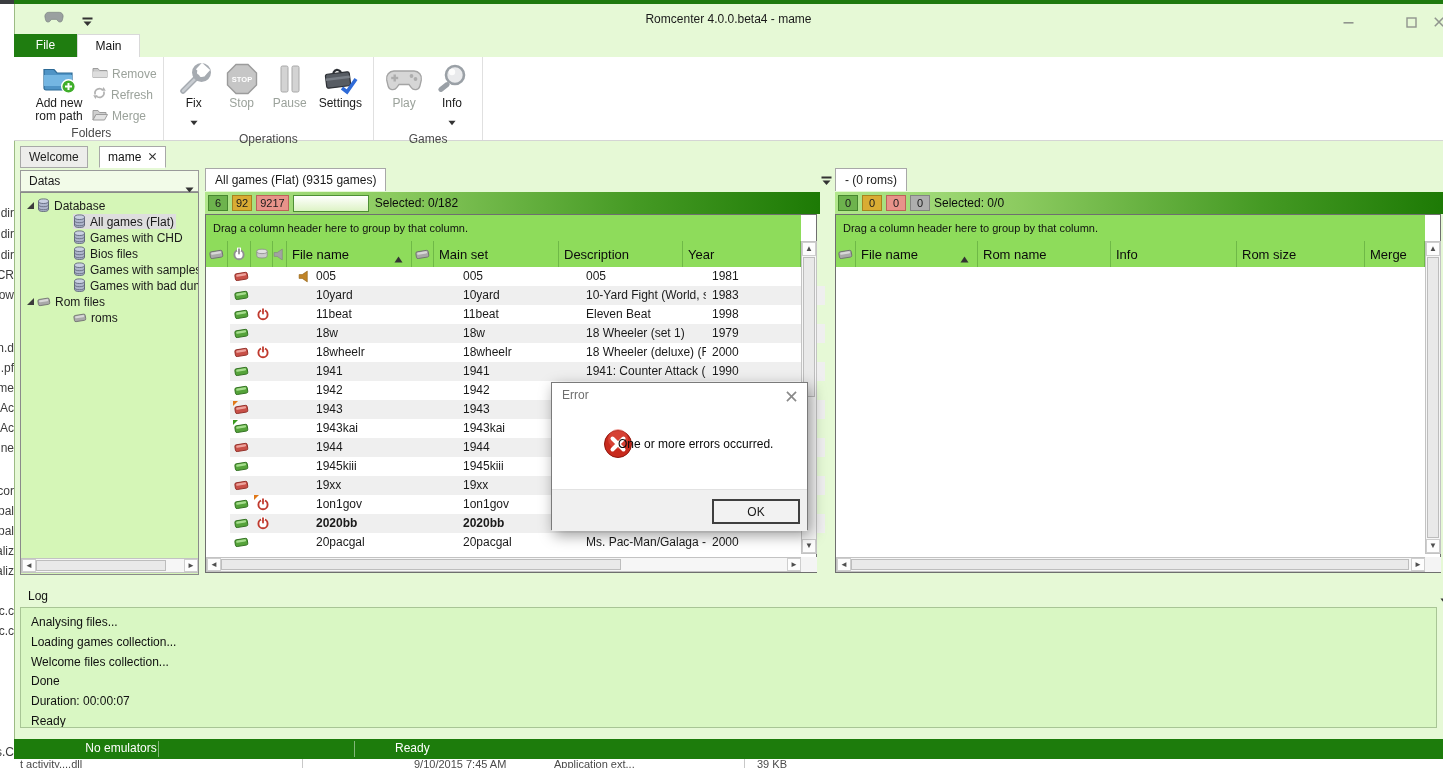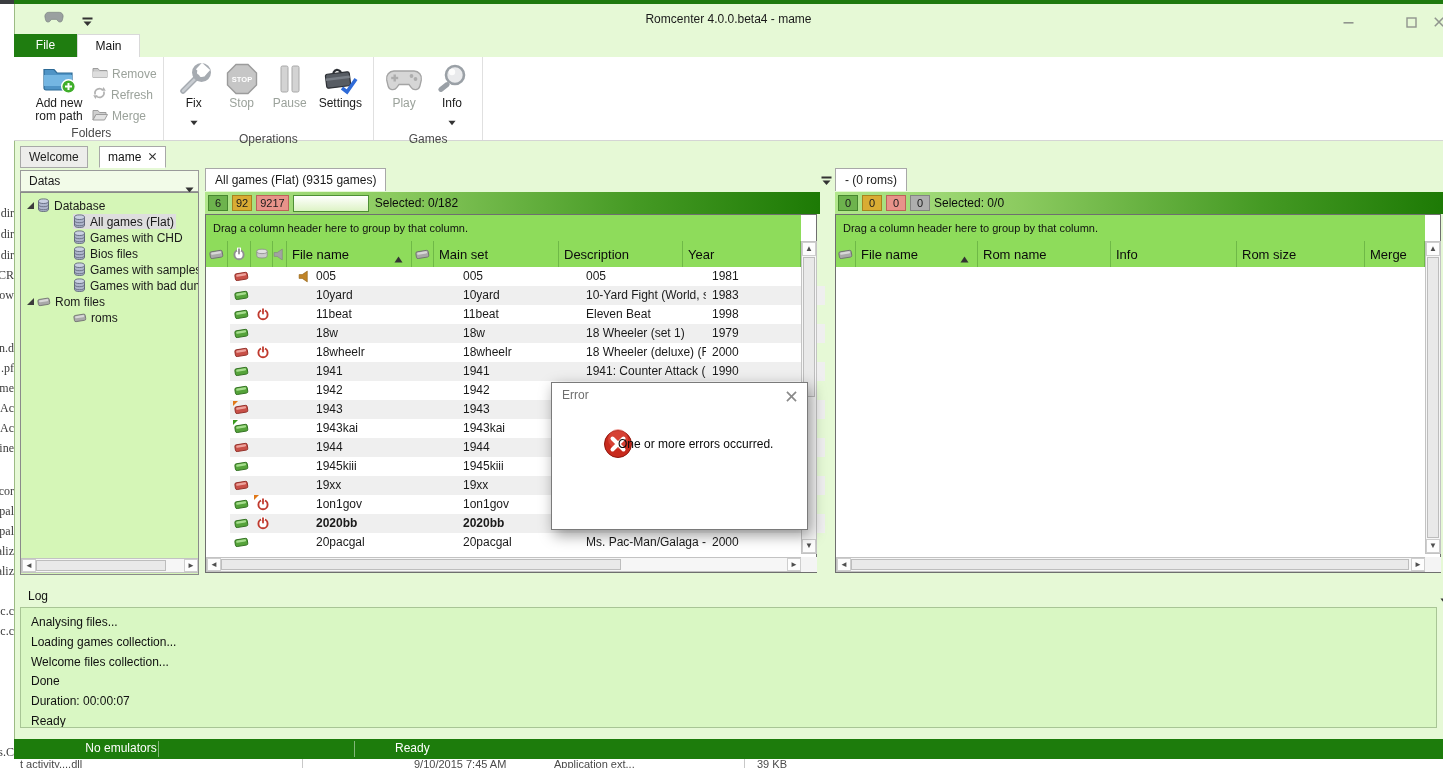--- a/index.html
+++ b/index.html
@@ -1,21 +1,21 @@
 <!DOCTYPE html>
 <html><head>
 <meta charset="utf-8">
 <style>
   html,body{margin:0;padding:0;}
   .screen{position:relative;width:1443px;height:768px;overflow:hidden;background:#ffffff;
           font-family:"Liberation Sans",sans-serif;color:#1a1a1a;-webkit-font-smoothing:antialiased;}
   .abs{position:absolute;margin-left:24px;}
   
   .bg-frag{position:absolute;left:0;width:14px;overflow:hidden;font-size:12px;color:#3c3c3c;
-           white-space:nowrap;direction:rtl;font-family:Liberation Serif, serif;}
+           white-space:nowrap;direction:rtl;}
   .bg-topseg{position:absolute;top:0;height:4px;background:#3a3d40;}
   .bg-bottomrow{position:absolute;top:757px;left:0;width:1443px;height:11px;overflow:hidden;
                 font-size:11px;color:#4a4a4a;white-space:nowrap;}
   .bg-bottomrow span{position:absolute;top:1px;}
   .bg-vline{position:absolute;top:0;width:1px;height:11px;background:#c8c8c8;}
   
   .win-bg{position:absolute;left:14px;top:4px;width:1429px;height:755px;background:#e6f9d6;
           border-left:1px solid #9cbb84;box-sizing:border-box;}
   .win-topborder{position:absolute;left:14px;top:0;width:1429px;height:4px;background:#1e7a0e;}
   
@@ -821,19 +821,22 @@
         <svg width="13" height="13" viewBox="0 0 10 10">
           <path d="M1.5 1.5 L8.5 8.5 M8.5 1.5 L1.5 8.5" stroke="#8a8a8a" stroke-width="1.3"></path>
         </svg>
       </div>
     <span class="abs" style="left:27px;top:46px;" id="dlg-erricon"><svg width="30" height="30" viewBox="0 0 30 30">
           <circle cx="15" cy="15" r="13.5" fill="#c82a1d" stroke="#8f150c" stroke-width="1"></circle>
           <circle cx="15" cy="10" r="10" fill="#e25347" opacity="0.55"></circle>
           <path d="M9.5 9.5 L20.5 20.5 M20.5 9.5 L9.5 20.5" stroke="#ffffff" stroke-width="4" stroke-linecap="round"></path>
         </svg></span>
     <div class="dlg-msg">One or more errors occurred.</div>
+    <div class="dlg-footer">
+      <div class="dlg-ok">OK</div>
+    </div>
   </div>
 
 <div class="doc-tab inactive" style="left: 20px;"><span>Welcome</span></div>
     <div class="doc-tab active" style="left: 99px;"><span>mame</span><span style="margin-left: 7px; display: inline-block;"><svg width="9" height="9" viewBox="0 0 10 10">
           <path d="M1.5 1.5 L8.5 8.5 M8.5 1.5 L1.5 8.5" stroke="#333" stroke-width="1.3"></path>
         </svg></span></div>
   </div>
 
 </body></html>

